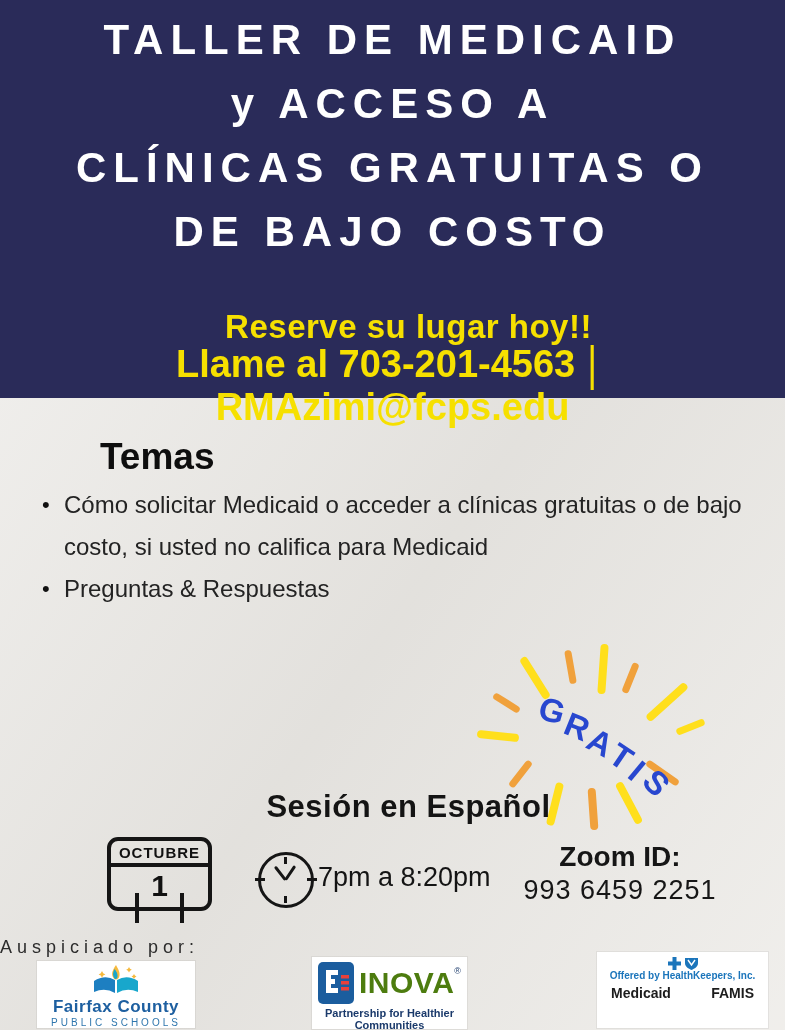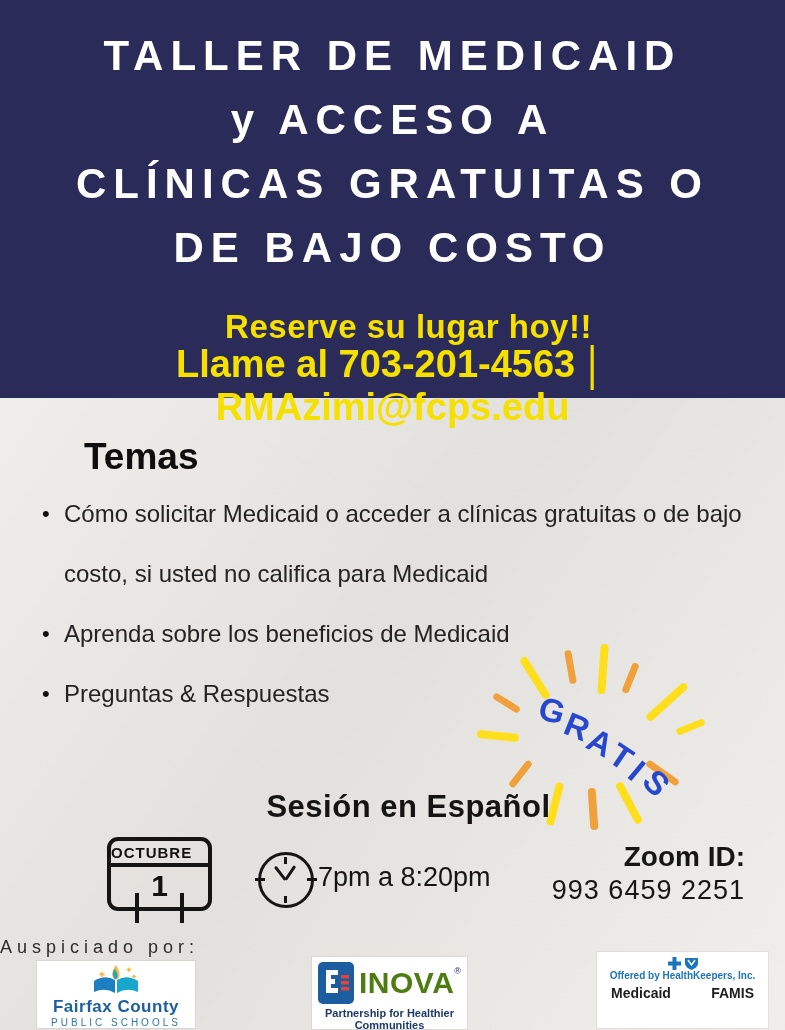--- a/index.html
+++ b/index.html
@@ -2,60 +2,60 @@
 <html><head>
 <meta charset="utf-8">
 <style>
   html,body{margin:0;padding:0;}
   body{font-family:"Liberation Sans", sans-serif; background:#cfcfcf;}
   .flyer{position:relative;width:785px;height:1030px;margin:0 auto;overflow:hidden;
          background:#ebe9e5;
          background-image:linear-gradient(125deg, rgba(255,255,255,.5) 0%, rgba(0,0,0,.035) 55%, rgba(255,255,255,.25) 100%);}
   
   .hero{position:absolute;top:0;left:0;width:785px;height:398px;background:#2a2b59;text-align:center;}
-  .hero h1{margin:0;padding-top:24px;font-size:42px;line-height:64px;font-weight:bold;
+  .hero h1{margin:8px;font-size:42px;line-height:64px;font-weight:bold;
            color:#ffffff;letter-spacing:7px;}
   .hero h1 span{display:block;}
   .cta{position:absolute;top:292px;left:0;width:100%;margin:16px;color:#f6e000;
        font-size:33px;font-weight:bold;letter-spacing:.5px;}
   .contact{position:absolute;top:343px;left:0;width:100%;margin:0;color:#f6e000;
        font-size:38px;font-weight:bold;}
   .contact .sep{display:inline-block;margin:0 12px;font-weight:normal;transform:scaleY(1.25);}
   
-  .temas{position:absolute;top:436px;left:84px;margin:0;font-size:37px;font-weight:bold;color:#0e0e0e;}
+  .temas{position:absolute;top:436px;left:100px;margin:0;font-size:37px;font-weight:bold;color:#0e0e0e;}
   .topics{position:absolute;top:484px;left:42px;width:702px;margin:0;padding:0;list-style:none;}
-  .topics li{position:relative;padding-left:22px;font-size:24px;line-height:60px;color:#232323;}
+  .topics li{position:relative;padding-left:22px;font-size:24px;line-height:42px;color:#232323;}
   .topics li::before{content:"•";position:absolute;left:0;top:0;font-size:22px;color:#111;}
   
   .burst{position:absolute;left:475px;top:640px;width:240px;height:195px;}
   .ray{position:absolute;border-radius:4px;}
   .ray.y{background:#ffdf1c;}
   .ray.o{background:#f0a13c;}
   .gl{position:absolute;color:#2847cf;font-weight:bold;font-size:33px;}
   
   .session-title{position:absolute;top:789px;left:16px;width:785px;margin:0;text-align:center;
                  font-size:31px;font-weight:bold;color:#141414;letter-spacing:.5px;}
   .calendar{position:absolute;left:107px;top:837px;width:97px;height:66px;border:4px solid #151515;
             border-radius:11px;background:transparent;}
-  .cal-month{font-size:15px;font-weight:bold;letter-spacing:1px;text-align:left;color:#111;
+  .cal-month{font-size:15px;font-weight:bold;letter-spacing:1px;text-align:center;color:#111;
              padding:3px 0 2px;border-bottom:4px solid #151515;}
   .cal-day{font-size:30px;font-weight:bold;text-align:center;color:#111;padding-top:2px;}
   .cal-tick{position:absolute;width:4px;height:30px;background:#151515;bottom:-16px;}
   .cal-tick.t1{left:24px;} .cal-tick.t2{right:24px;}
   .clock{position:absolute;left:258px;top:852px;width:50px;height:50px;border:3px solid #151515;border-radius:50%;}
   .clock .tick{position:absolute;background:#151515;}
   .tick.n{left:23px;top:2px;width:3px;height:7px;}
   .tick.s{left:23px;bottom:2px;width:3px;height:7px;}
   .tick.w{left:-6px;top:23px;width:10px;height:3px;}
   .tick.e{right:-6px;top:23px;width:10px;height:3px;}
   .hand{position:absolute;left:23px;top:8px;width:3px;height:17px;background:#151515;
         transform-origin:50% 100%;border-radius:2px;}
   .hand.h1{transform:rotate(-38deg);} .hand.h2{transform:rotate(34deg);}
   .time-text{position:absolute;left:318px;top:862px;font-size:27px;font-weight:normal;color:#141414;}
-  .zoom-block{position:absolute;left:495px;top:841px;width:250px;text-align:right;color:#161616;}
+  .zoom-block{position:absolute;left:495px;top:841px;width:250px;text-align:center;color:#161616;}
   .zoom-label{font-size:28px;font-weight:bold;}
   .zoom-id{font-size:27px;letter-spacing:1px;margin-top:2px;}
   
   .sponsored{position:absolute;top:937px;left:0;width:785px;text-align:left;font-size:18px;
              letter-spacing:5px;color:#2c2c2c;}
   .card{position:absolute;background:#ffffff;box-shadow:0 0 0 1px rgba(0,0,0,.05);}
   .card-fcps{left:37px;top:961px;width:158px;height:67px;text-align:center;}
   .fcps-name{font-size:17px;font-weight:bold;color:#1d5fa0;letter-spacing:.5px;margin-top:-2px;}
   .fcps-sub{font-size:10px;letter-spacing:3px;color:#2e76ad;}
   .card-inova{left:312px;top:957px;width:155px;height:72px;text-align:center;}
@@ -84,21 +84,20 @@
     </h1>
     <p class="cta">Reserve su lugar hoy!!</p>
     <p class="contact">
       <span>Llame al 703-201-4563</span><span class="sep">|</span><span>RMAzimi@fcps.edu</span>
     </p>
   </div>
 
   <h2 class="temas">Temas</h2>
   <ul class="topics">
     <li><span>Cómo solicitar Medicaid o acceder a clínicas gratuitas o de bajo costo, si usted no califica para Medicaid</span></li>
-    <li><span>Aprenda sobre los beneficios de Medicaid</span></li>
     <li><span>Preguntas &amp; Respuestas</span></li>
   </ul>
 
   <div class="burst">
     <div class="ray y" style="left:56px;top:14px;width:8px;height:48px;transform:rotate(-32deg);"></div>
     <div class="ray o" style="left:92px;top:10px;width:7px;height:34px;transform:rotate(-10deg);"></div>
     <div class="ray y" style="left:124px;top:4px;width:8px;height:50px;transform:rotate(4deg);"></div>
     <div class="ray o" style="left:152px;top:22px;width:7px;height:32px;transform:rotate(22deg);"></div>
     <div class="ray y" style="left:188px;top:36px;width:8px;height:52px;transform:rotate(48deg);"></div>
     <div class="ray o" style="left:28px;top:48px;width:7px;height:30px;transform:rotate(-58deg);"></div>

